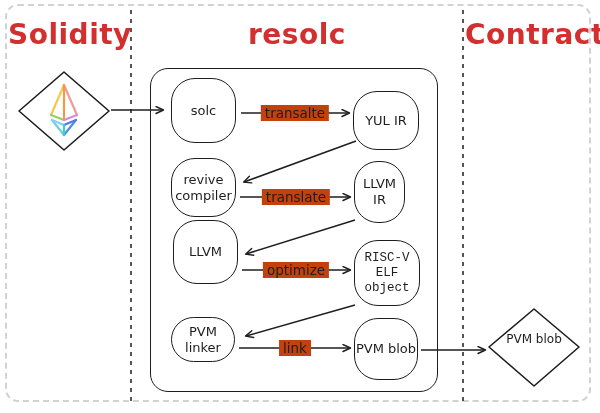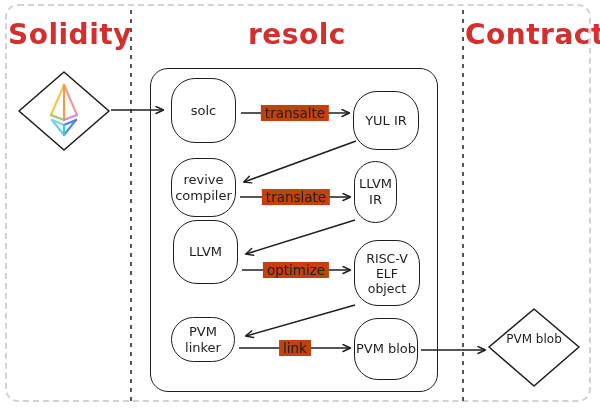--- a/index.html
+++ b/index.html
@@ -24,23 +24,23 @@
     border:1.6px solid #1e1e1e;border-radius:18px;box-sizing:border-box;background:transparent;
   }
   .node-box{
     position:absolute;border:1.6px solid #1e1e1e;border-radius:24px;background:#ffffff;
     box-sizing:border-box;display:flex;align-items:center;justify-content:center;
     text-align:center;font-size:13px;line-height:16px;padding:0;
   }
   .b-solc{left:171px;top:78px;width:65px;height:65px;}
   .b-yul{left:353px;top:91px;width:66px;height:59px;}
   .b-revive{left:171px;top:158px;width:65px;height:59px;}
-  .b-llvmir{left:354px;top:161px;width:43px;height:62px;}
+  .b-llvmir{left:354px;top:161px;width:51px;height:62px;}
   .b-llvm{left:173px;top:220px;width:65px;height:64px;}
-  .b-riscv{left:354px;top:240px;width:66px;height:66px;font-size:12.5px;line-height:15px;}
+  .b-riscv{left:354px;top:240px;width:66px;height:66px;font-size:12.5px;line-height:15px;font-family:Liberation Mono, monospace;}
   .b-pvmlinker{left:171px;top:317px;width:64px;height:45px;}
   .b-pvmblob{left:354px;top:318px;width:64px;height:62px;}
   .edge-label{
     position:absolute;transform:translate(-50%,-50%);background:#c2410c;
     padding:0 4px;font-size:13.5px;white-space:nowrap;
   }
   .el-1{left:295px;top:113px;}
   .el-2{left:296px;top:197px;}
   .el-3{left:296px;top:270px;}
   .el-4{left:295px;top:348px;}

